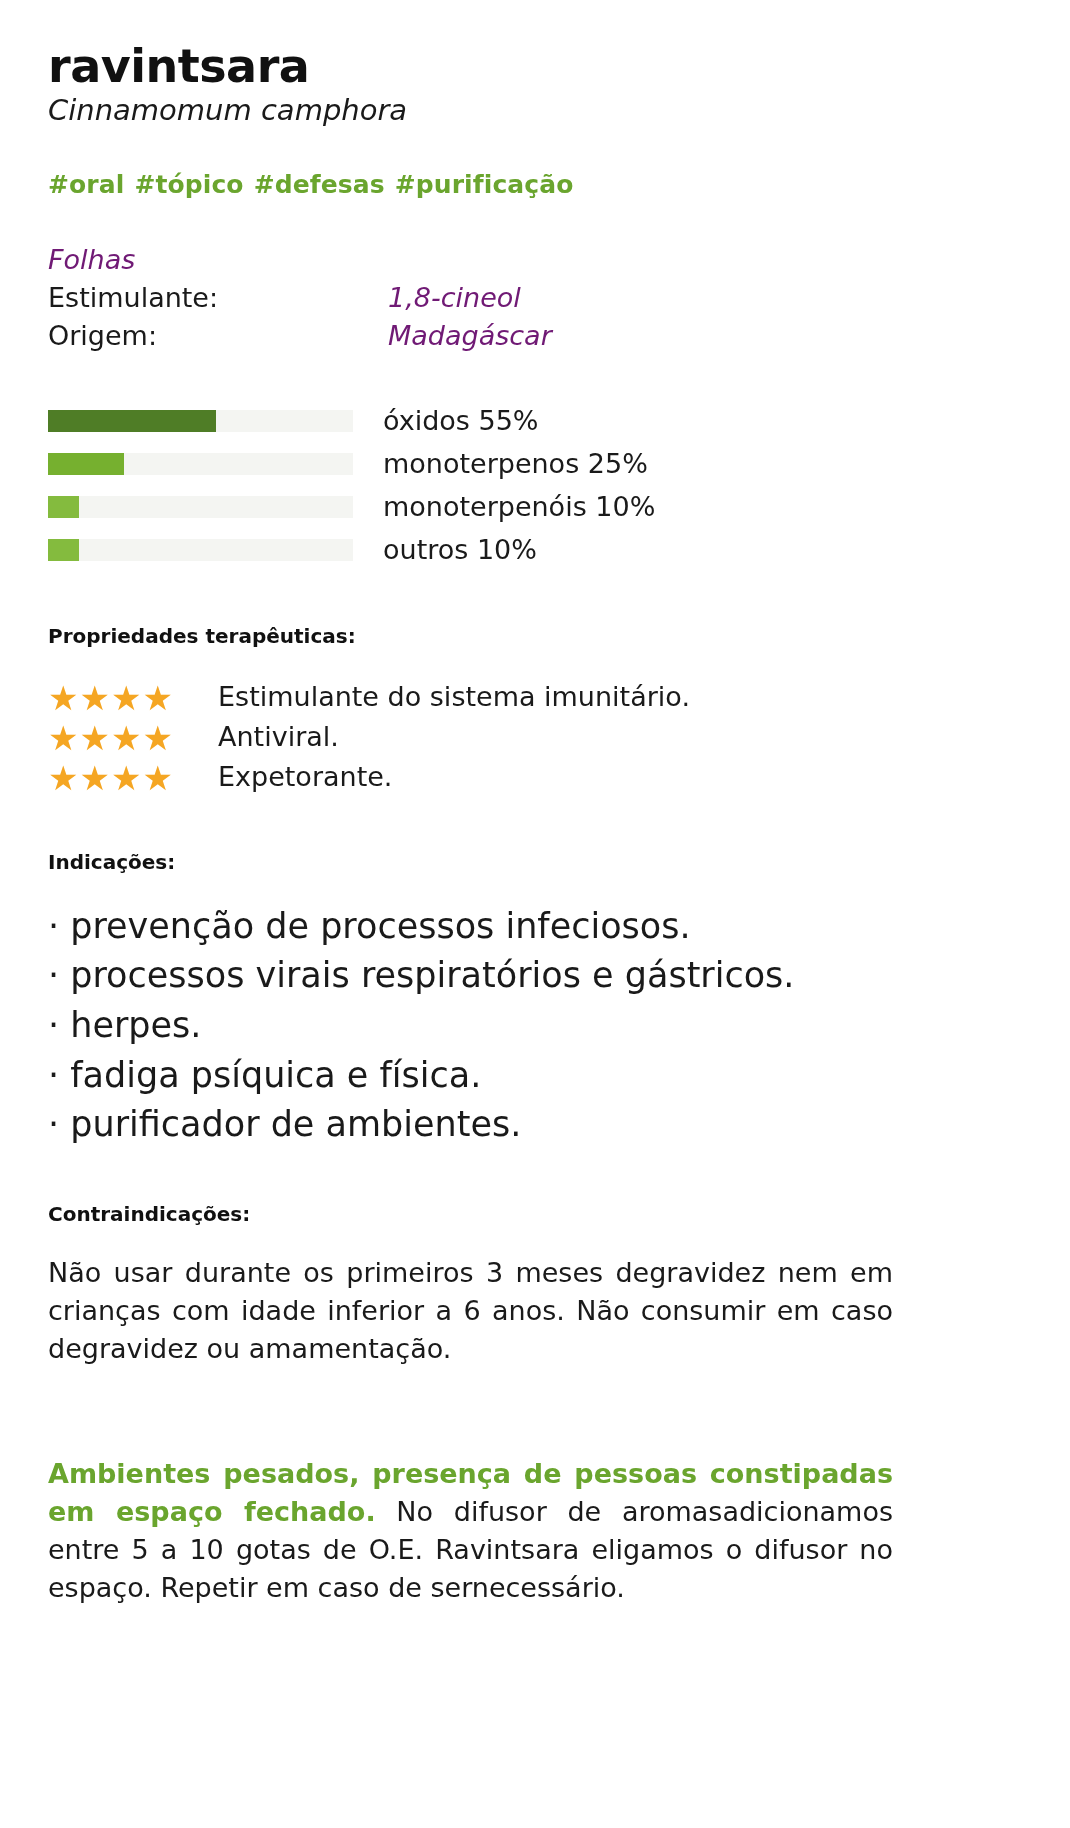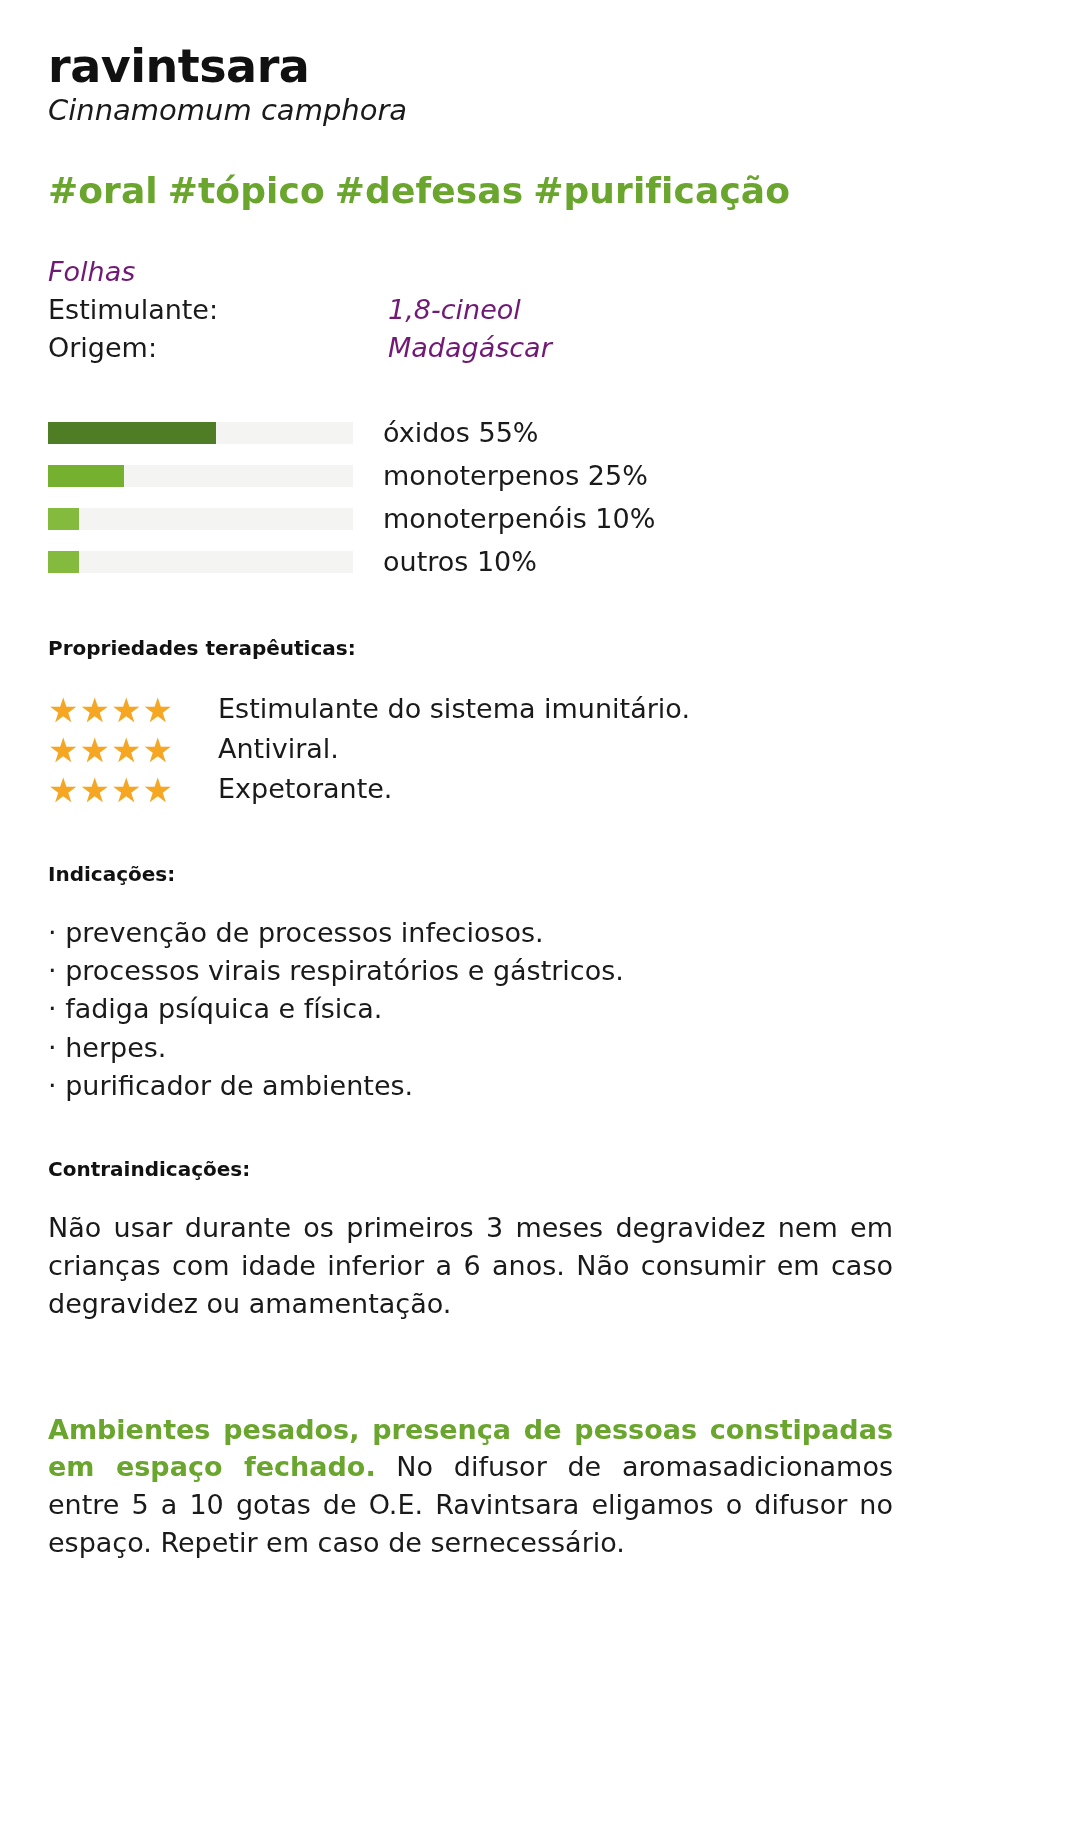--- a/index.html
+++ b/index.html
@@ -34,21 +34,21 @@
     font-size: 29px;
     font-style: italic;
     font-weight: normal;
     line-height: 1.15;
     margin: 0;
     color: #1a1a1a;
   }
 
   .tags {
     margin-top: 42px;
-    font-size: 36px;
+    font-size: 25px;
     font-weight: bold;
     color: #6aa52e;
     letter-spacing: 0.1px;
   }
   .tags span { margin-right: 10px; }
 
   
   .info {
     margin-top: 42px;
   }
@@ -130,21 +130,21 @@
     font-size: 27px;
     color: #1a1a1a;
     line-height: 1.2;
   }
 
   
   .bullets {
     margin-top: 28px;
   }
   .bullet {
-    font-size: 27px;
+    font-size: 35px;
     line-height: 1.42;
     color: #1a1a1a;
   }
 
   
   .paragraph {
     margin-top: 28px;
     font-size: 27px;
     line-height: 1.4;
     color: #1a1a1a;
@@ -233,22 +233,22 @@
       <div class="stars">★★★★</div>
       <div class="prop-text">Expetorante.</div>
     </div>
   </div>
 
   <div class="section-heading">Indicações:</div>
 
   <div class="bullets">
     <div class="bullet">· prevenção de processos infeciosos.</div>
     <div class="bullet">· processos virais respiratórios e gástricos.</div>
+    <div class="bullet">· herpes.</div>
     <div class="bullet">· fadiga psíquica e física.</div>
-    <div class="bullet">· herpes.</div>
     <div class="bullet">· purificador de ambientes.</div>
   </div>
 
   <div class="section-heading">Contraindicações:</div>
 
   <div class="paragraph">Não usar durante os primeiros 3 meses degravidez nem em crianças com idade inferior a 6 anos. Não consumir em caso degravidez ou amamentação.</div>
 
   <div class="note">
     <span class="lead">Ambientes pesados, presença de pessoas constipadas em espaço fechado.</span><span> No difusor de aromasadicionamos entre 5 a 10 gotas de O.E. Ravintsara eligamos o difusor no espaço. Repetir em caso de sernecessário.</span>
   </div>

